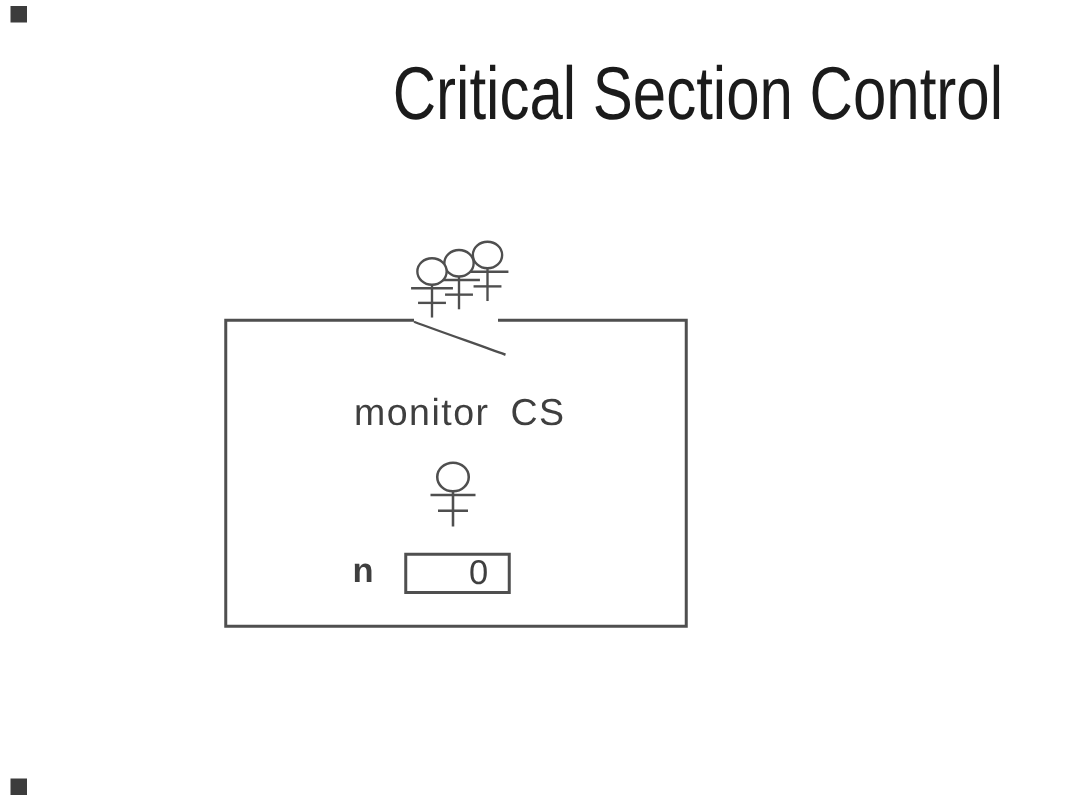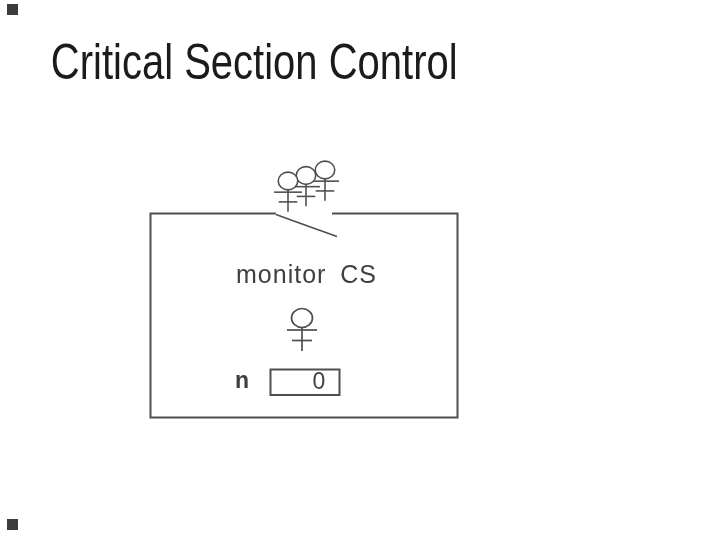--- a/index.html
+++ b/index.html
@@ -25,21 +25,21 @@
     background: #3c3c3c;
   }
   .corner-mark.top { top: 4px; }
   .corner-mark.bottom { top: 519px; }
   .slide-title {
     position: absolute;
     top: 37px;
     left: 0;
     width: 720px;
     margin: 0;
-    text-align: left;
+    text-align: right;
     font-size: 50px;
     line-height: 1;
     font-weight: 400;
     color: #1b1b1b;
     letter-spacing: 0px;
   }
   .slide-title .squeeze {
     display: inline-block;
     transform: scaleX(0.8);
     transform-origin: center;

